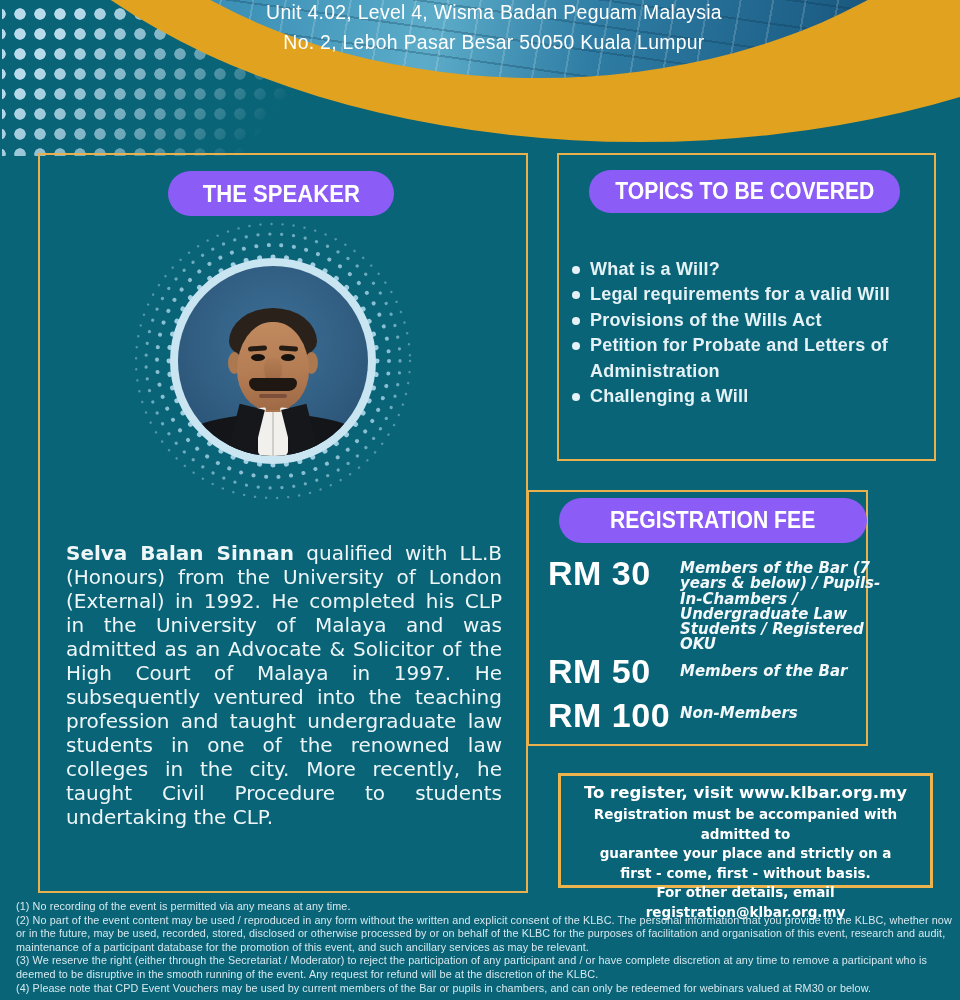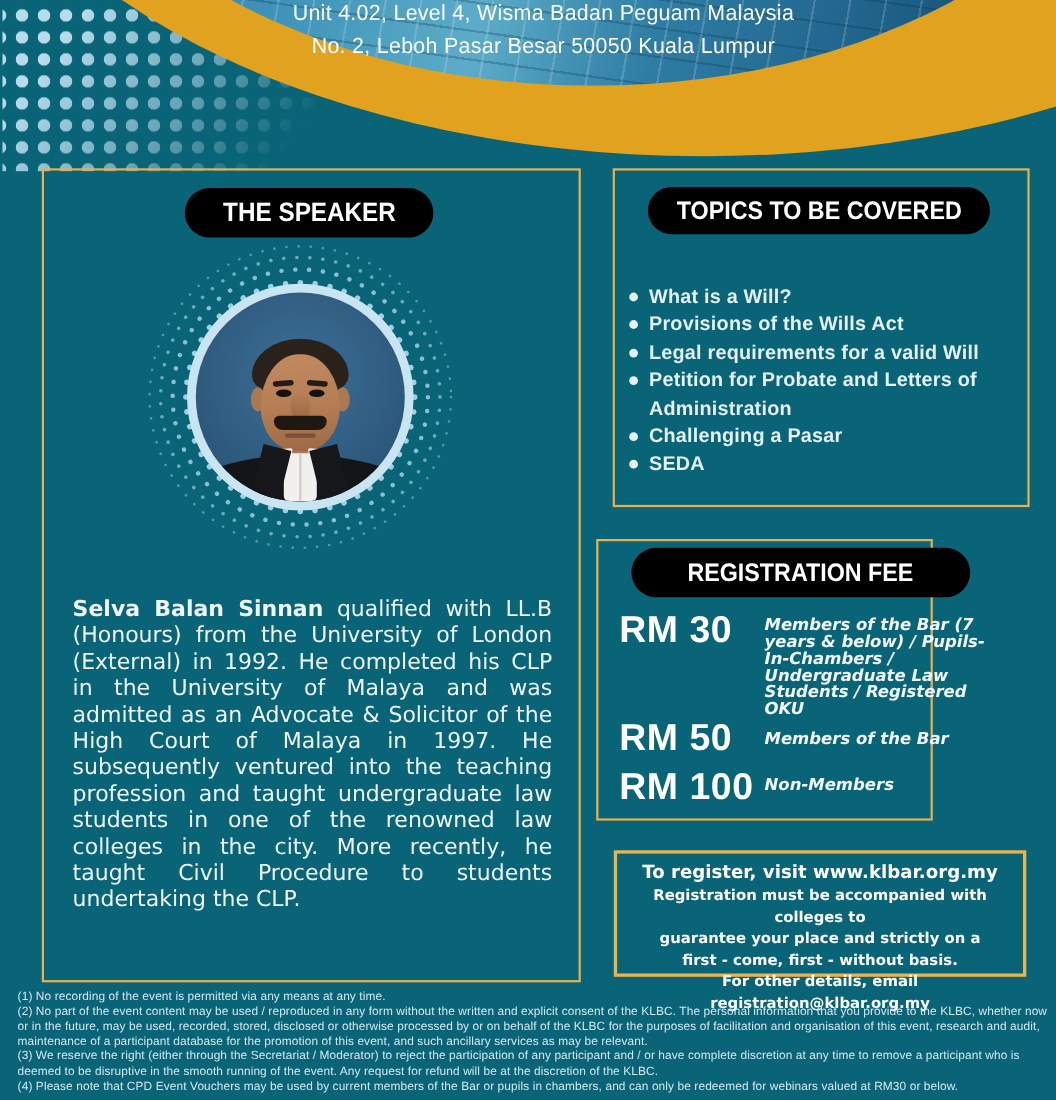--- a/index.html
+++ b/index.html
@@ -28,24 +28,24 @@
   }
   .addr {
     position:absolute; left:28px; right:0; top:-3px; text-align:center;
     color:#ffffff; font-size:20px; line-height:30px; font-weight:500; letter-spacing:.3px;
   }
   .addr div { transform:scaleX(.97); }
   
   .panel { position:absolute; box-sizing:border-box; border:2px solid #e8b14d; }
   #panel-speaker { left:38px;  top:153px; width:490px; height:740px; }
   #panel-topics  { left:557px; top:153px; width:379px; height:308px; }
-  #panel-fees    { left:542px; top:490px; width:306px; height:256px; }
+  #panel-fees    { left:527px; top:490px; width:341px; height:256px; }
   #box-register  { left:558px; top:773px; width:375px; height:115px; border-width:3px; border-color:#ecb44f; }
   .pill {
-    position:absolute; background:#000000; border-radius:24px;
+    position:absolute; background:#8b5cf6; border-radius:24px;
     display:flex; align-items:center; justify-content:center;
     color:#fff; font-weight:700; white-space:nowrap;
   }
   .pill > span { display:inline-block; transform:scaleX(.92); }
   #pill-speaker { left:128px; top:16px; width:226px; height:45px; font-size:24px; }
   #pill-topics  { left:30px;  top:15px; width:311px; height:43px; font-size:23px; }
   #pill-fees    { left:30px;  top:6px;  width:308px; height:45px; font-size:23px; }
   
   .halo { position:absolute; left:83px; top:56px; }
   .photo-ring {
@@ -161,44 +161,43 @@
 
     <p class="bio"><b>Selva Balan Sinnan</b><span> qualified with LL.B (Honours) from the University of London (External) in 1992. He completed his CLP in the University of Malaya and was admitted as an Advocate &amp; Solicitor of the High Court of Malaya in 1997. He subsequently ventured into the teaching profession and taught undergraduate law students in one of the renowned law colleges in the city. More recently, he taught Civil Procedure to students undertaking the CLP.</span></p>
   </div>
 
   <div class="panel" id="panel-topics">
     <div class="pill" id="pill-topics">
       <span>TOPICS TO BE COVERED</span>
     </div>
     <div class="topics-list">
       <p class="topic-item">What is a Will?</p>
+      <p class="topic-item">Legal requirements for a valid Will</p>
       <p class="topic-item">Provisions of the Wills Act</p>
-      <p class="topic-item">Legal requirements for a valid Will</p>
       <p class="topic-item">Petition for Probate and Letters of Administration</p>
-      <p class="topic-item">Challenging a Pasar</p>
-      <p class="topic-item">SEDA</p>
+      <p class="topic-item">Challenging a Will</p>
     </div>
   </div>
 
   <div class="panel" id="panel-fees">
     <div class="pill" id="pill-fees">
       <span>REGISTRATION FEE</span>
     </div>
     <div class="fee-amount" id="fee-amount-0">RM 30</div>
     <div class="fee-desc" id="fee-desc-0">Members of the Bar (7 years &amp; below) / Pupils-In-Chambers / Undergraduate Law Students / Registered OKU</div>
     <div class="fee-amount" id="fee-amount-1">RM 50</div>
     <div class="fee-desc" id="fee-desc-1">Members of the Bar</div>
     <div class="fee-amount" id="fee-amount-2">RM 100</div>
     <div class="fee-desc" id="fee-desc-2">Non-Members</div>
   </div>
 
   <div class="panel" id="box-register">
     <div class="reg-wrap">
       <div class="reg-l1">To register, visit www.klbar.org.my</div>
-      <div class="reg-l">Registration must be accompanied with colleges  to</div>
+      <div class="reg-l">Registration must be accompanied with admitted  to</div>
       <div class="reg-l">guarantee your  place and strictly on a</div>
       <div class="reg-l">first - come,  first - without basis.</div>
       <div class="reg-l">For other details, email registration@klbar.org.my</div>
     </div>
   </div>
 
   <div class="footnotes">
     <p>(1) No recording of the event is permitted via any means at any time.</p>
     <p>(2) No part of the event content may be used / reproduced in any form without the written and explicit consent of the KLBC. The personal information that you provide to the KLBC, whether now or in the future, may be used, recorded, stored, disclosed or otherwise processed by or on behalf of the KLBC for the purposes of facilitation and organisation of this event, research and audit, maintenance of a participant database for the promotion of this event, and such ancillary services as may be relevant.</p>
     <p>(3) We reserve the right (either through the Secretariat / Moderator) to reject the participation of any participant and / or have complete discretion at any time to remove a participant who is deemed to be disruptive in the smooth running of the event. Any request for refund will be at the discretion of the KLBC.</p>

